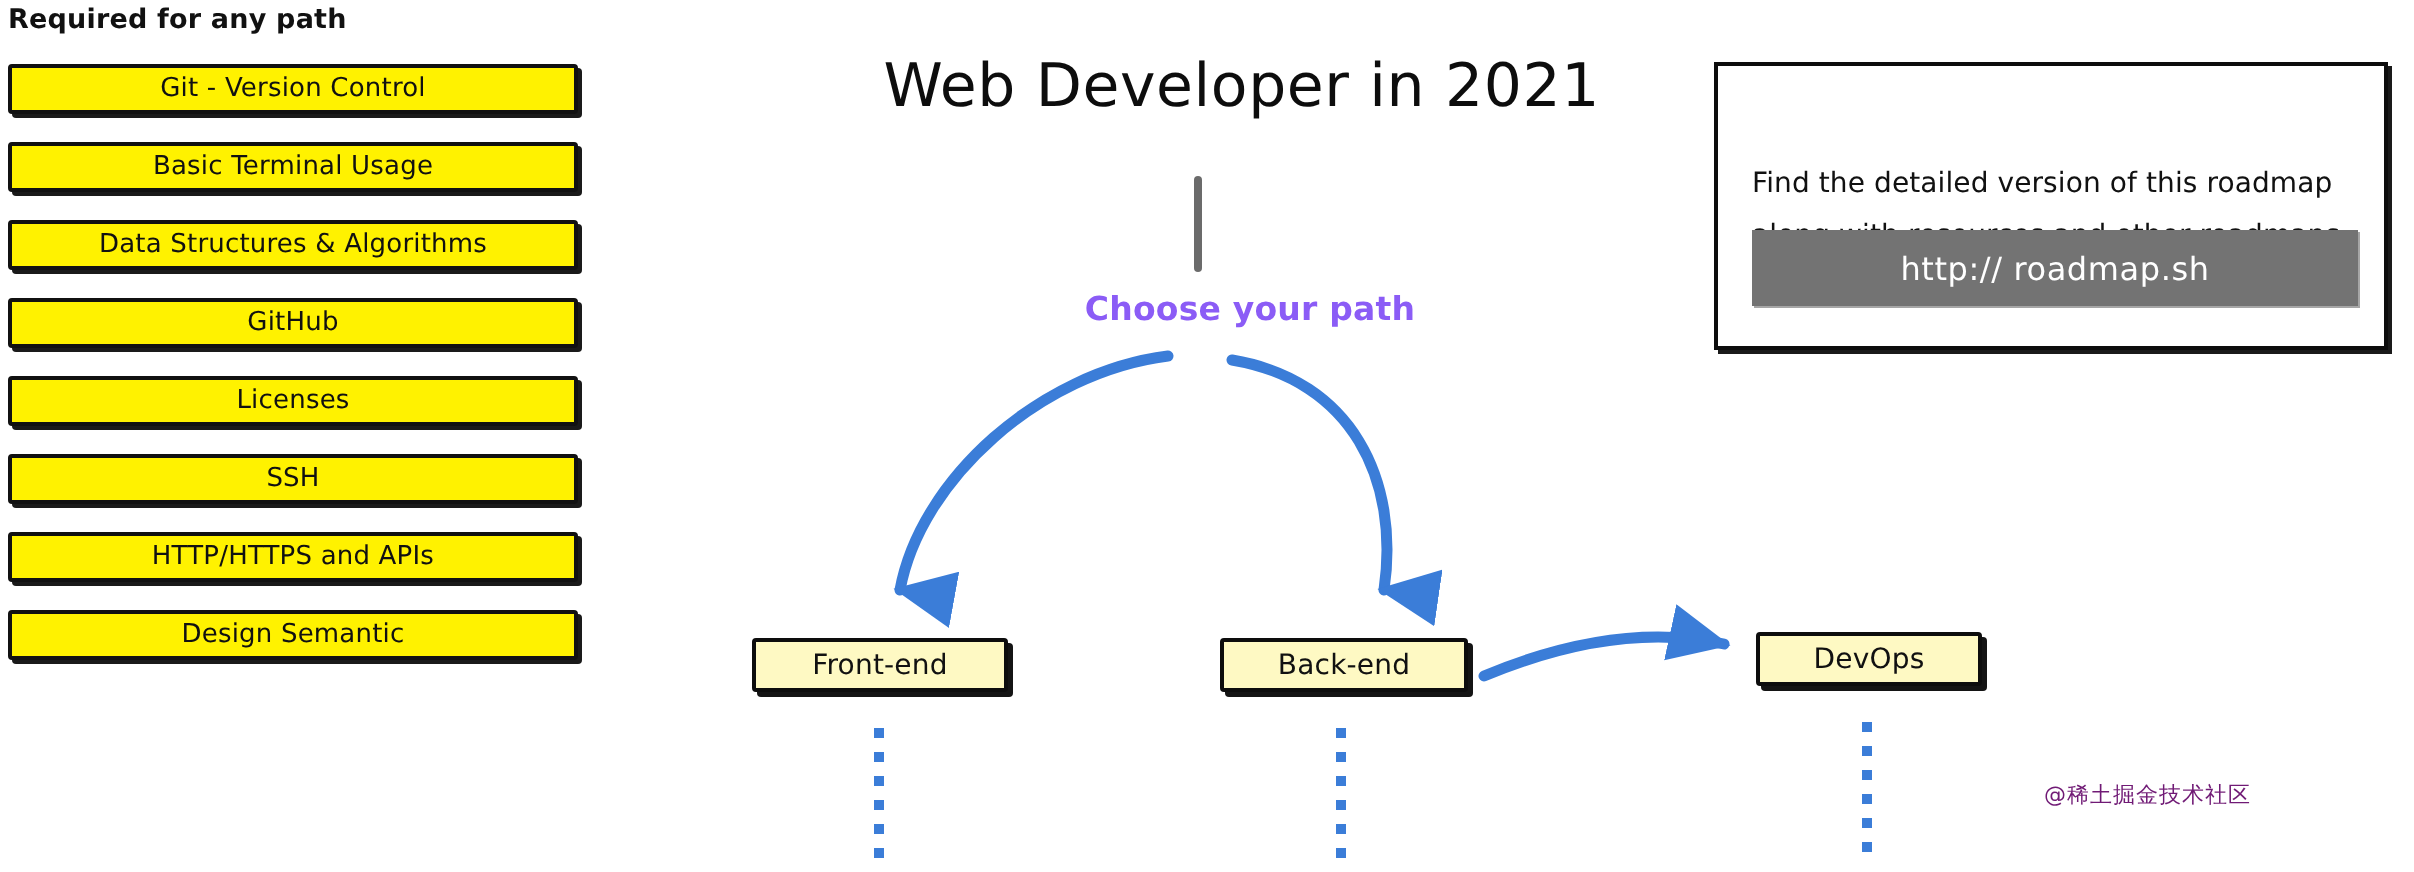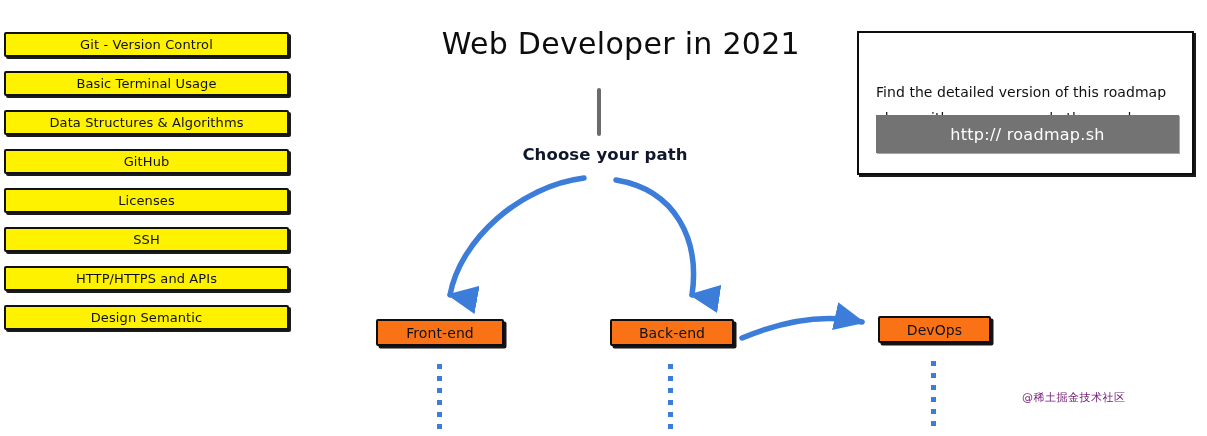--- a/index.html
+++ b/index.html
@@ -79,27 +79,27 @@
     position: absolute;
     left: 597px;
     top: 88px;
     width: 4px;
     height: 48px;
     background: #6b6b6b;
     border-radius: 2px;
   }
   #choose-path {
     position: absolute;
-    left: 450px;
+    left: 470px;
     top: 145px;
     width: 310px;
     text-align: center;
     font-size: 16.5px;
     font-weight: bold;
-    color: #0f172a;
+    color: #8b5cf6;
     letter-spacing: 0.1px;
   }
 
   
   #info-box {
     position: absolute;
     left: 857px;
     top: 31px;
     width: 337px;
     height: 144px;
@@ -135,21 +135,21 @@
     color: #ffffff;
     font-size: 16px;
     letter-spacing: 0.3px;
   }
 
   
   .path-node {
     position: absolute;
     box-sizing: border-box;
     height: 27px;
-    background: #f97316;
+    background: #fef9c3;
     border: 2.5px solid #0d0d0d;
     border-radius: 2px;
     box-shadow: 2.5px 2.5px 0 #141414;
     display: flex;
     align-items: center;
     justify-content: center;
   }
   .path-node-label {
     font-size: 14px;
     color: #111111;
@@ -195,20 +195,21 @@
     font-size: 11px;
     color: #701a75;
     letter-spacing: 0.5px;
     white-space: nowrap;
   }
 </style>
 </head>
 <body>
 
 <div id="required-panel">
+  <div id="required-heading">Required for any path</div>
 
   <div id="required-list">
     <div class="req-item">
       <span class="req-item-label">Git - Version Control</span>
     </div>
     <div class="req-item">
       <span class="req-item-label">Basic Terminal Usage</span>
     </div>
     <div class="req-item">
       <span class="req-item-label">Data Structures &amp; Algorithms</span>

